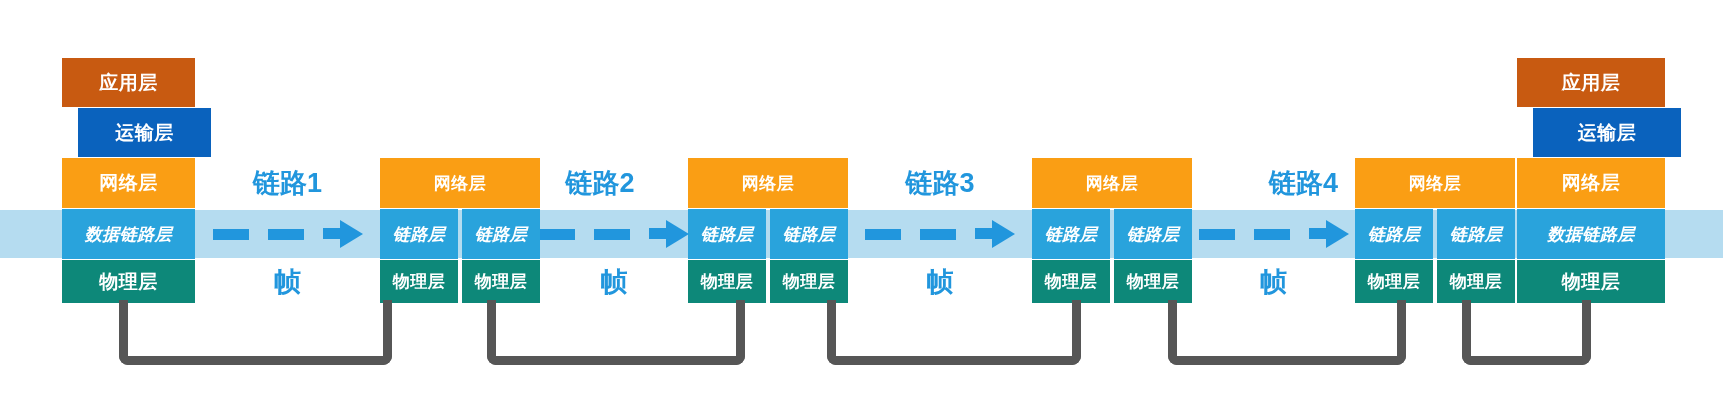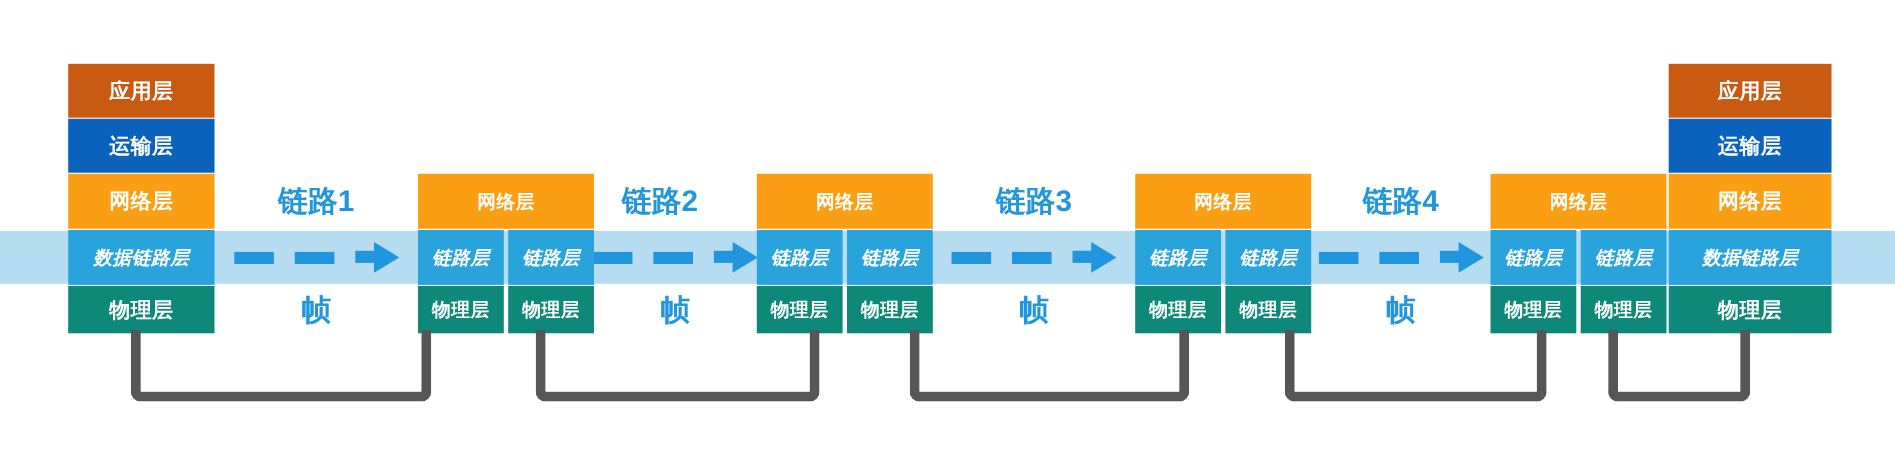--- a/index.html
+++ b/index.html
@@ -32,21 +32,21 @@
     box-sizing: border-box;
     display: flex;
     align-items: center;
     justify-content: center;
     color: #ffffff;
     font-weight: bold;
     letter-spacing: 0.5px;
     white-space: nowrap;
   }
   .c-app   { background: #c85a11; }
-  .c-trans { background: #0a62bd; }
+  .c-trans { background: #0a62bd; margin-left: 16px; }
   .c-net   { background: #fa9e14; }
   .c-dll   { background: #29a3dc; font-style: italic; }
   .c-phy   { background: #0d8879; }
 
   .fs-host  { font-size: 19px; }
   .fs-hostd { font-size: 17px; }
   .fs-rtr   { font-size: 17px; }
 
   
   .link-title {
@@ -179,21 +179,21 @@
   <div class="frame-label" style="left:540px; top:259px; width:148px; height:45px;">帧</div>
 
   <div class="link-title" style="left:848px; top:160px; width:184px; height:46px;">链路3</div>
   <div class="arrow-wrap" style="left:848px; top:209px; width:184px; height:50px;">
     <span class="dash"></span>
     <span class="dash"></span>
     <span class="arrow-head"></span>
   </div>
   <div class="frame-label" style="left:848px; top:259px; width:184px; height:45px;">帧</div>
 
-  <div class="link-title" style="left:1192px; top:160px; width:163px; height:46px;">链路4</div>
+  <div class="link-title" style="left:1192px; top:160px; width:163px; height:46px;padding-left:30px;">链路4</div>
   <div class="arrow-wrap" style="left:1192px; top:209px; width:163px; height:50px;">
     <span class="dash"></span>
     <span class="dash"></span>
     <span class="arrow-head"></span>
   </div>
   <div class="frame-label" style="left:1192px; top:259px; width:163px; height:45px;">帧</div>
 
   <div class="connector" style="left:119px; top:300px; width:273px; height:65px;"></div>
   <div class="connector" style="left:487px; top:300px; width:258px; height:65px;"></div>
   <div class="connector" style="left:827px; top:300px; width:254px; height:65px;"></div>

